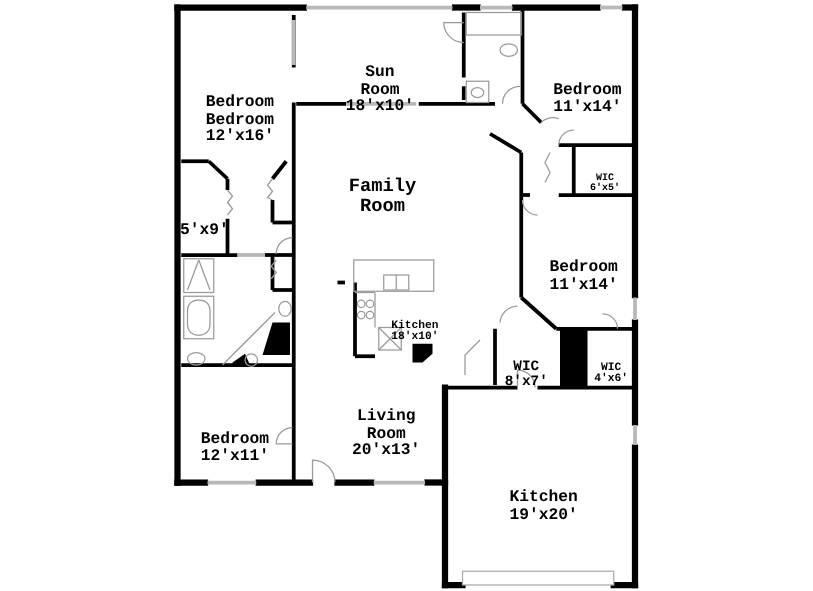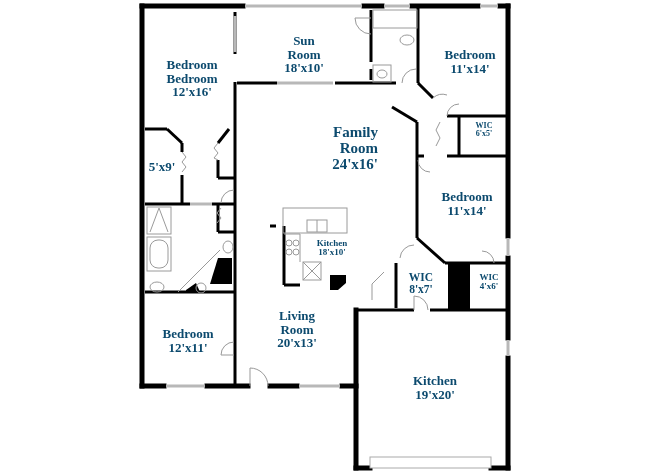--- a/index.html
+++ b/index.html
@@ -1,18 +1,18 @@
 <!DOCTYPE html>
 <html><head>
 <meta charset="utf-8">
 <style>
   html, body { margin:0; padding:0; background:#ffffff; }
   body { width:650px; height:473px; position:relative; overflow:hidden; font-family:"DejaVu Serif", serif; }
   #plan { position:absolute; left:0; top:0; }
-  .label { position:absolute; text-align:center; font-weight:bold; color:#0c4a6e; line-height:1.05; font-family:Liberation Serif, serif; }
+  .label { position:absolute; text-align:center; font-weight:bold; color:#000000; line-height:1.05; font-family:Liberation Mono, monospace;margin-top:17px; }
   .label .name { display:block; }
   .label .dim { display:block; }
   .xl { font-size:15px; }
   .lg { font-size:13px; }
   .md { font-size:11.5px; }
   .sm { font-size:9px; }
   .xs { font-size:8px; }
 </style>
 </head>
 <body>
@@ -167,24 +167,23 @@
   <span class="dim">18'x10'</span>
 </div>
 <div class="label lg" style="left:434px;top:48px;width:72px;">
   <span class="name">Bedroom</span>
   <span class="dim">11'x14'</span>
 </div>
 <div class="label xs" style="left:462px;top:122px;width:44px;">
   <span class="name">WIC</span>
   <span class="dim">6'x5'</span>
 </div>
-<div class="label xl" style="left:294px;top:125px;width:84px;text-align:right;">
+<div class="label xl" style="left:264px;top:125px;width:84px;">
   <span class="name">Family</span>
   <span class="name">Room</span>
-  <span class="dim">24'x16'</span>
 </div>
 <div class="label lg" style="left:144px;top:160px;width:36px;">
   <span class="dim">5'x9'</span>
 </div>
 <div class="label sm" style="left:306px;top:239px;width:52px;text-align:center;">
   <span class="name">Kitchen</span>
   <span class="dim">18'x10'</span>
 </div>
 <div class="label lg" style="left:428px;top:190px;width:78px;">
   <span class="name">Bedroom</span>
@@ -195,21 +194,21 @@
   <span class="dim">8'x7'</span>
 </div>
 <div class="label sm" style="left:472px;top:273px;width:34px;">
   <span class="name">WIC</span>
   <span class="dim">4'x6'</span>
 </div>
 <div class="label lg" style="left:148px;top:327px;width:80px;">
   <span class="name">Bedroom</span>
   <span class="dim">12'x11'</span>
 </div>
-<div class="label lg" style="left:264px;top:309px;width:66px;">
+<div class="label lg" style="left:276px;top:309px;width:66px;">
   <span class="name">Living</span>
   <span class="name">Room</span>
   <span class="dim">20'x13'</span>
 </div>
 <div class="label lg" style="left:398px;top:374px;width:74px;">
   <span class="name">Kitchen</span>
   <span class="dim">19'x20'</span>
 </div>
 
 </body></html>

